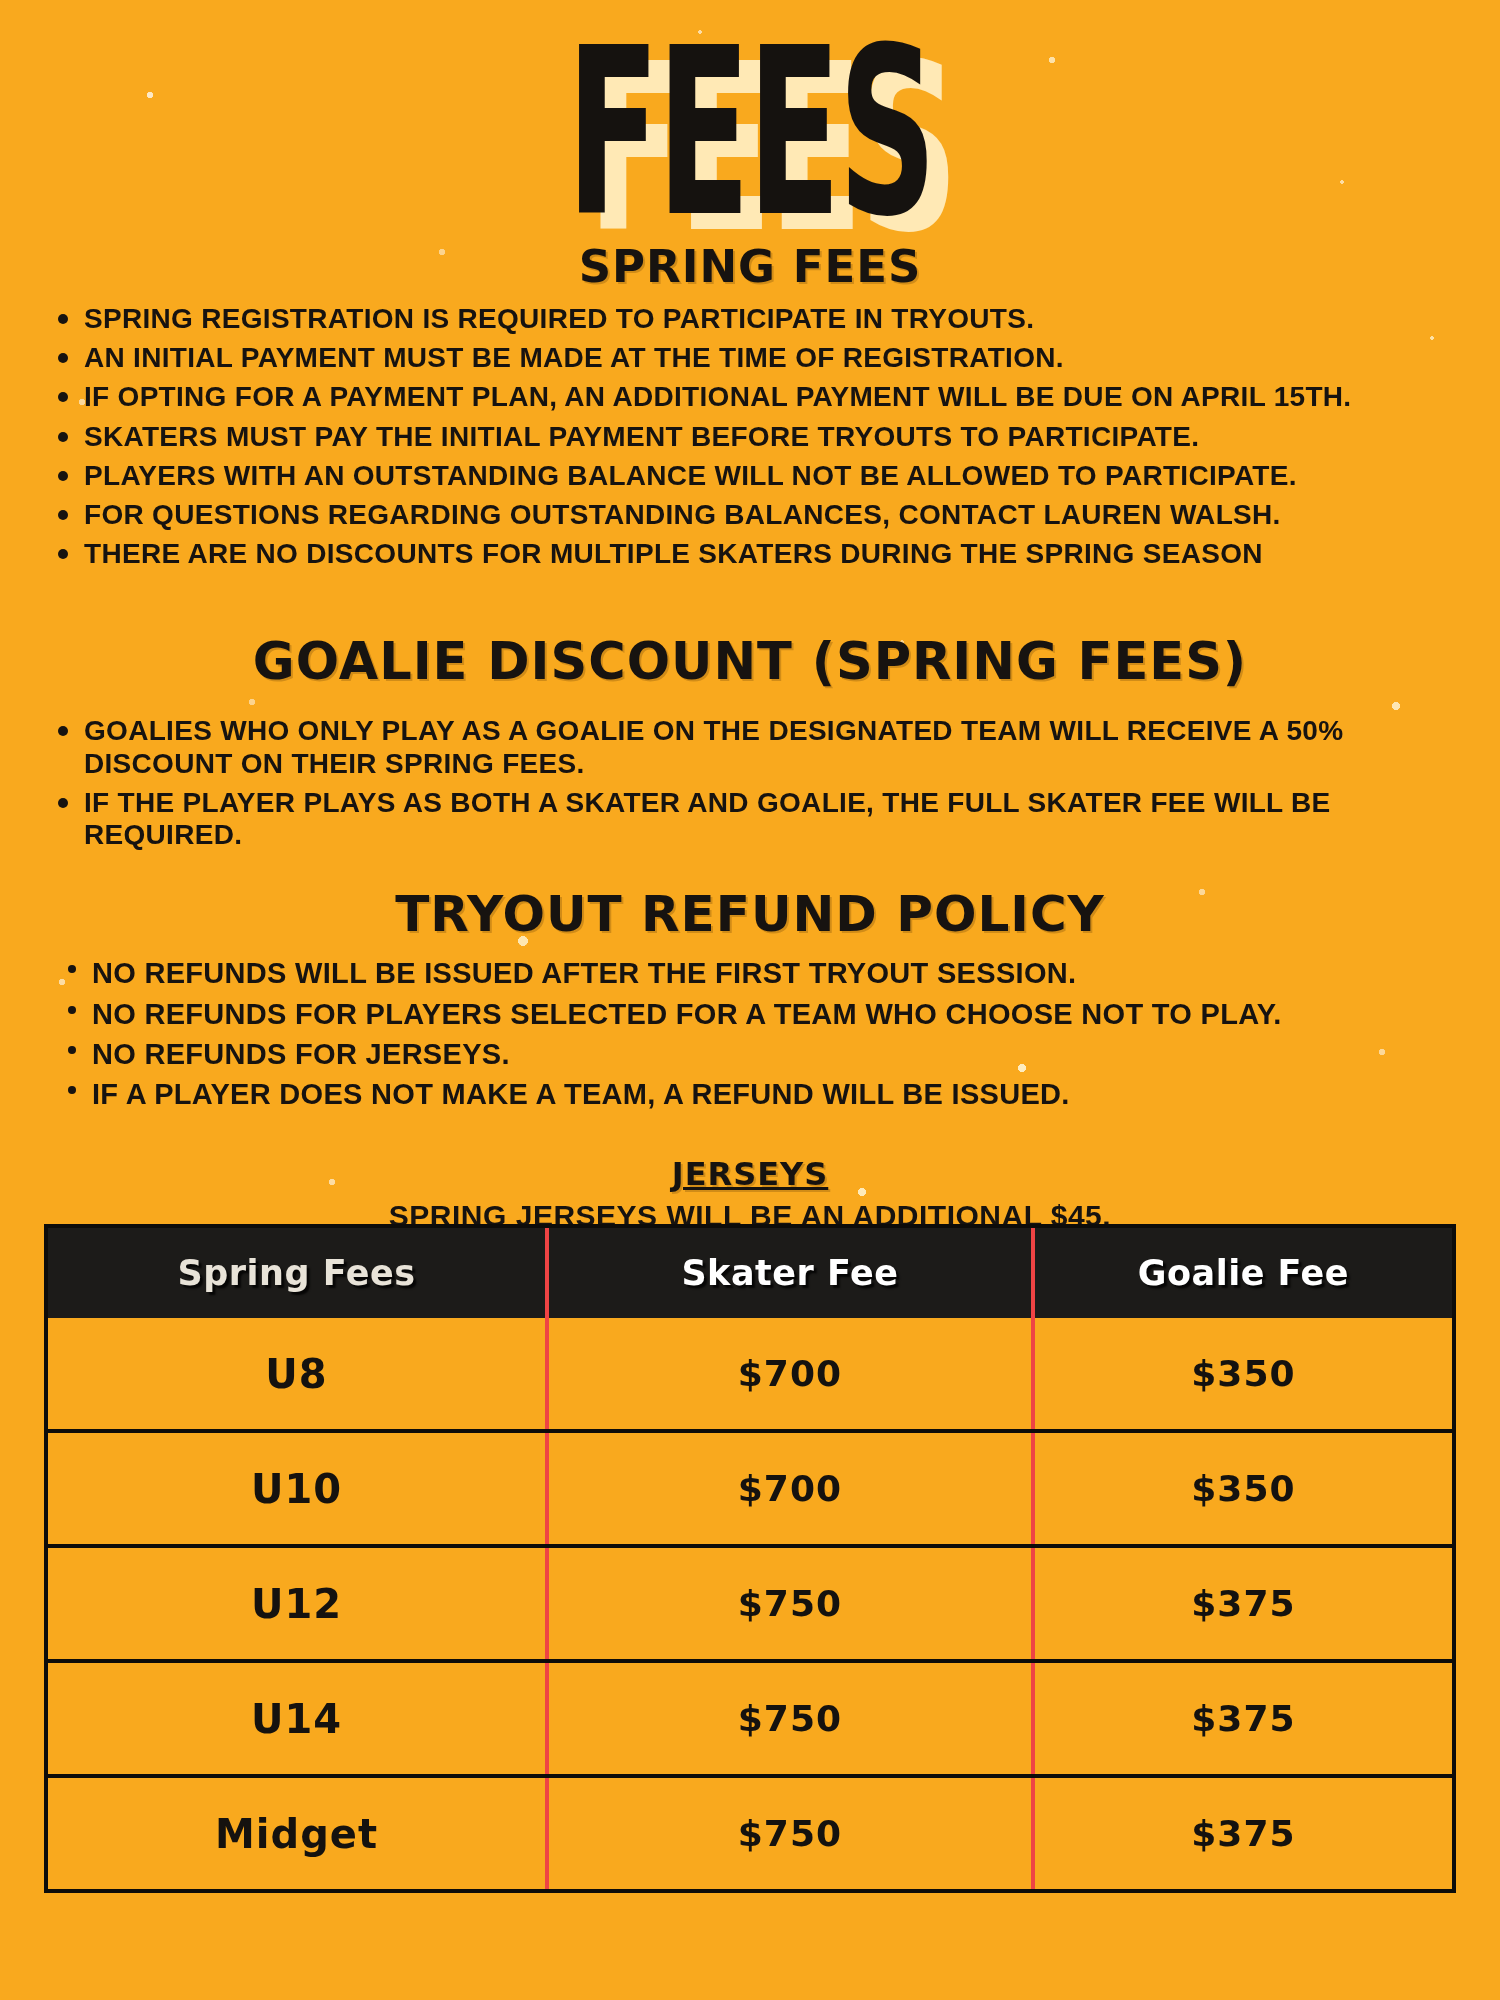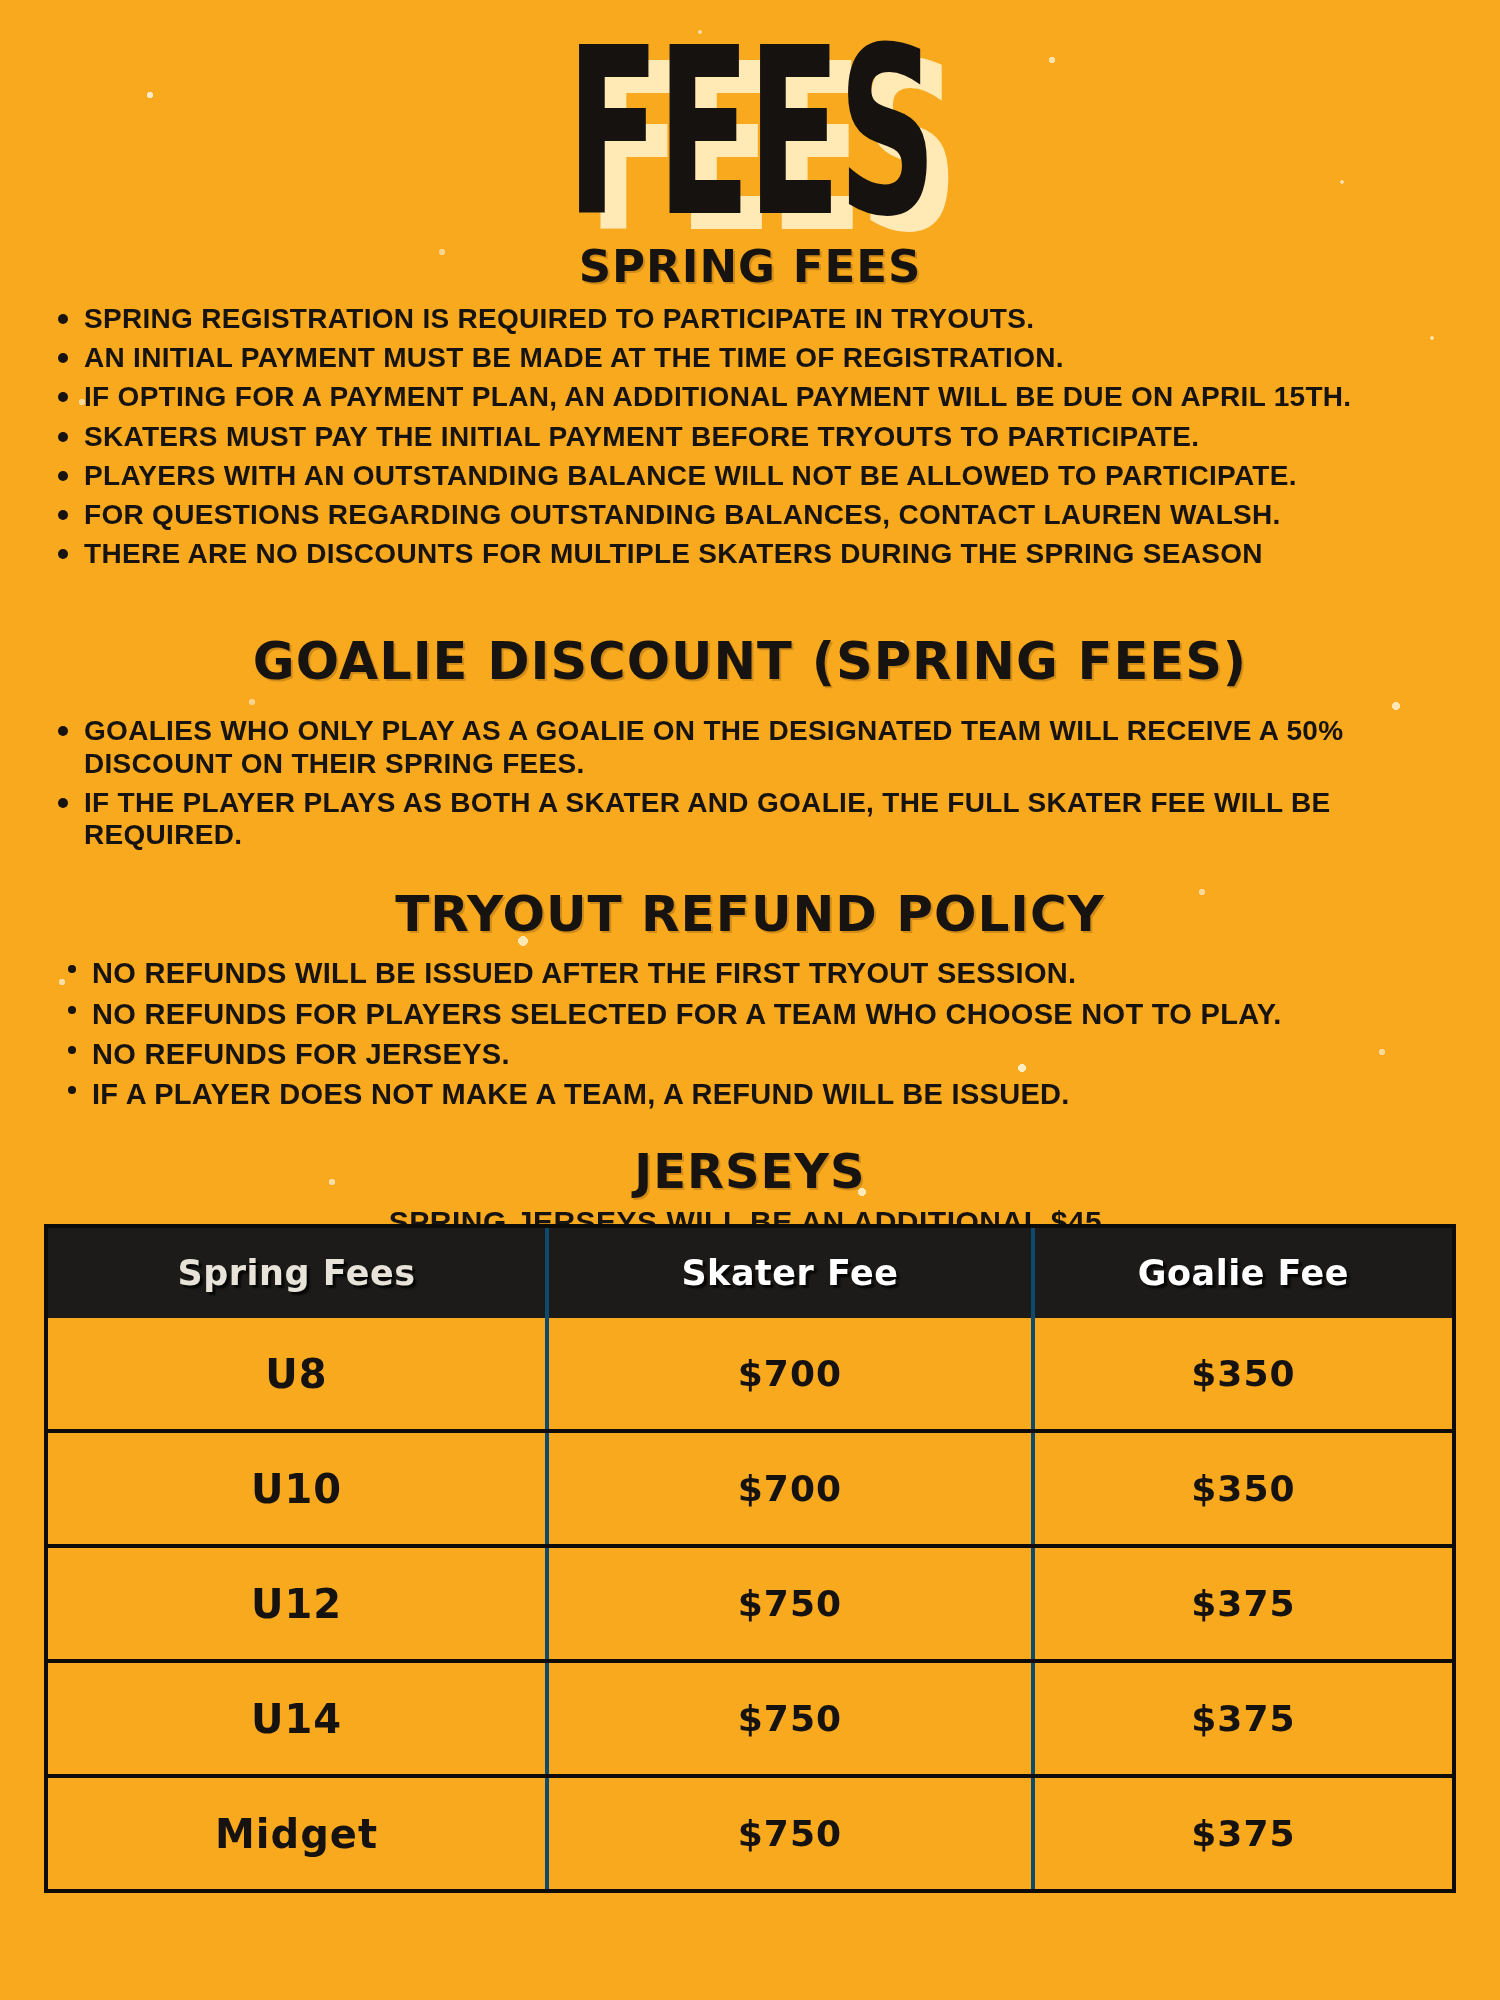--- a/index.html
+++ b/index.html
@@ -52,21 +52,21 @@
     font-family:"DejaVu Sans", sans-serif;
     font-weight:bold;
     text-align:center;
     margin:0;
     letter-spacing:1px;
     text-shadow:2px 2px 0 rgba(70,35,0,.22);
   }
   .h-spring  { font-size:45px; margin:2px 0 10px; }
   .h-goalie  { font-size:51px; margin:62px 0 24px; }
   .h-tryout  { font-size:50px; margin:34px 0 14px; }
-  .h-jerseys { font-size:48px; margin:32px 0 6px; }
+  .h-jerseys { font-size:32px; margin:44px 0 6px;text-decoration:underline; }
 
   ul { list-style:none; margin:0; padding:0; }
   li {
     position:relative;
     font-weight:bold;
     text-transform:uppercase;
     letter-spacing:.3px;
   }
   .bullets-lg li {
     font-size:28px; line-height:1.15;
@@ -100,21 +100,21 @@
     border:4px solid #0D0C0A;
     background:#F9A91E;
   }
   .t-row { display:grid; grid-template-columns:35.4% 34.6% 30%; }
   .t-row + .t-row { border-top:4px solid #0D0C0A; }
   .t-cell {
     display:flex; align-items:center; justify-content:center;
     font-family:"DejaVu Sans", sans-serif;
     font-weight:bold;
   }
-  .t-cell + .t-cell { border-left:4px solid #0c4a6e; }
+  .t-cell + .t-cell { border-left:4px solid #ef4444; }
   .t-head .t-cell {
     height:90px;
     background:#1C1B19;
     font-size:35px;
     letter-spacing:.5px;
     color:#FFFFFF;
     text-shadow:3px 3px 2px rgba(0,0,0,.8);
   }
   .t-head .t-cell.first { color:#E8E3D8; }
   .t-body .t-cell { height:111px; color:#15120F; }

